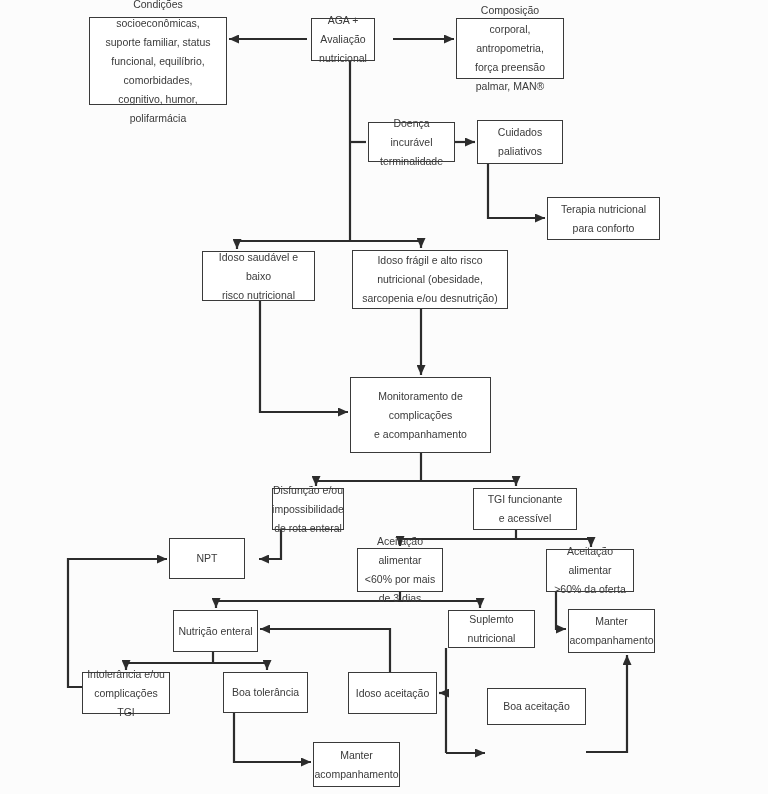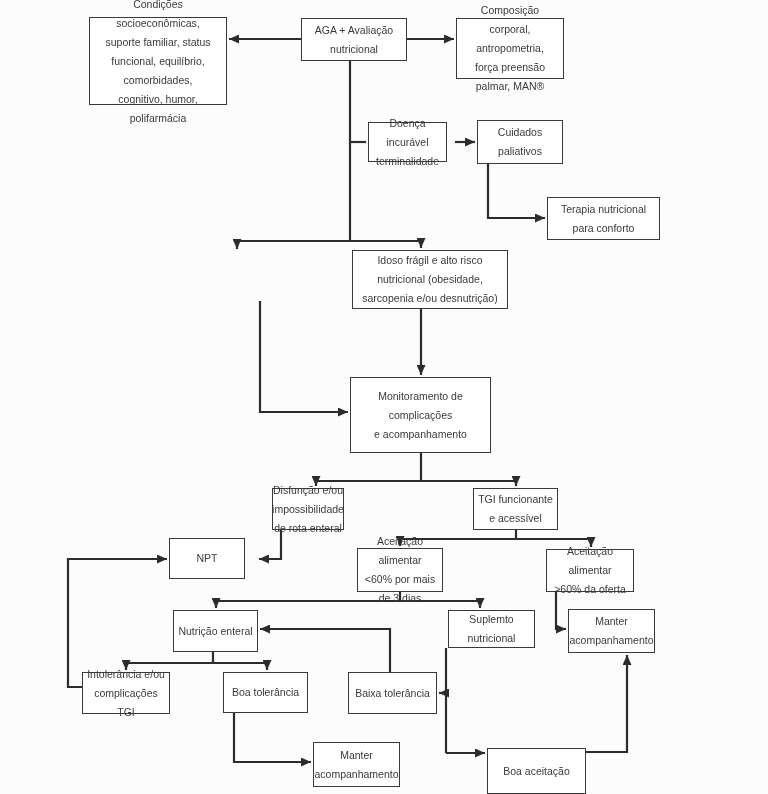--- a/index.html
+++ b/index.html
@@ -66,55 +66,57 @@
     <path class="edge" d="M234,713 V762 H311" marker-end="url(#arw)"></path>
     <path class="edge" d="M556,592 V629 H566" marker-end="url(#arw)"></path>
     <path class="edge" d="M586,752 H627 V655" marker-end="url(#arw)"></path>
   </svg>
 
   <div class="node" style="left:89px;top:17px;width:138px;height:88px">Condições socioeconômicas,
 suporte familiar, status
 funcional, equilíbrio,
 comorbidades,
 cognitivo, humor, polifarmácia</div>
-  <div class="node" style="left:301px;top:18px;width:106px;height:43px">AGA + Avaliação
+  <div class="node" style="left:311px;top:18px;width:64px;height:43px">AGA + Avaliação
 nutricional</div>
   <div class="node" style="left:456px;top:18px;width:108px;height:61px">Composição corporal,
 antropometria,
 força preensão
 palmar, MAN®</div>
-  <div class="node" style="left:368px;top:122px;width:79px;height:40px">Doença incurável
+  <div class="node" style="left:368px;top:122px;width:87px;height:40px">Doença incurável
 terminalidade</div>
   <div class="node" style="left:477px;top:120px;width:86px;height:44px">Cuidados
 paliativos</div>
   <div class="node" style="left:547px;top:197px;width:113px;height:43px">Terapia nutricional
 para conforto</div>
+  <div class="node" style="left:202px;top:251px;width:113px;height:50px">Idoso saudável e baixo
+risco nutricional</div>
   <div class="node" style="left:352px;top:250px;width:156px;height:59px">Idoso frágil e alto risco
 nutricional (obesidade,
 sarcopenia e/ou desnutrição)</div>
   <div class="node" style="left:350px;top:377px;width:141px;height:76px">Monitoramento de
 complicações
 e acompanhamento</div>
   <div class="node" style="left:272px;top:488px;width:72px;height:42px">Disfunção e/ou
 impossibilidade
 de rota enteral</div>
-  <div class="node" style="left:473px;top:488px;width:85px;height:42px">TGI funcionante
+  <div class="node" style="left:473px;top:488px;width:104px;height:42px">TGI funcionante
 e acessível</div>
   <div class="node" style="left:169px;top:538px;width:76px;height:41px">NPT</div>
   <div class="node" style="left:357px;top:548px;width:86px;height:44px">Aceitação alimentar
 &lt;60% por mais
 de 3 dias</div>
   <div class="node" style="left:546px;top:549px;width:88px;height:43px">Aceitação alimentar
 &gt;60% da oferta</div>
   <div class="node" style="left:568px;top:609px;width:87px;height:44px">Manter
 acompanhamento</div>
   <div class="node" style="left:173px;top:610px;width:85px;height:42px">Nutrição enteral</div>
   <div class="node" style="left:448px;top:610px;width:87px;height:38px">Suplemto
 nutricional</div>
   <div class="node" style="left:82px;top:672px;width:88px;height:42px">Intolerância e/ou
 complicações TGI</div>
   <div class="node" style="left:223px;top:672px;width:85px;height:41px">Boa tolerância</div>
-  <div class="node" style="left:348px;top:672px;width:89px;height:42px">Baixa tolerância</div>
+  <div class="node" style="left:348px;top:672px;width:89px;height:42px">Idoso aceitação</div>
   <div class="node" style="left:313px;top:742px;width:87px;height:45px">Manter
 acompanhamento</div>
-  <div class="node" style="left:487px;top:748px;width:99px;height:46px">Boa aceitação</div>
+  <div class="node" style="left:487px;top:688px;width:99px;height:37px">Boa aceitação</div>
 
 </div>
 
 </body></html>

